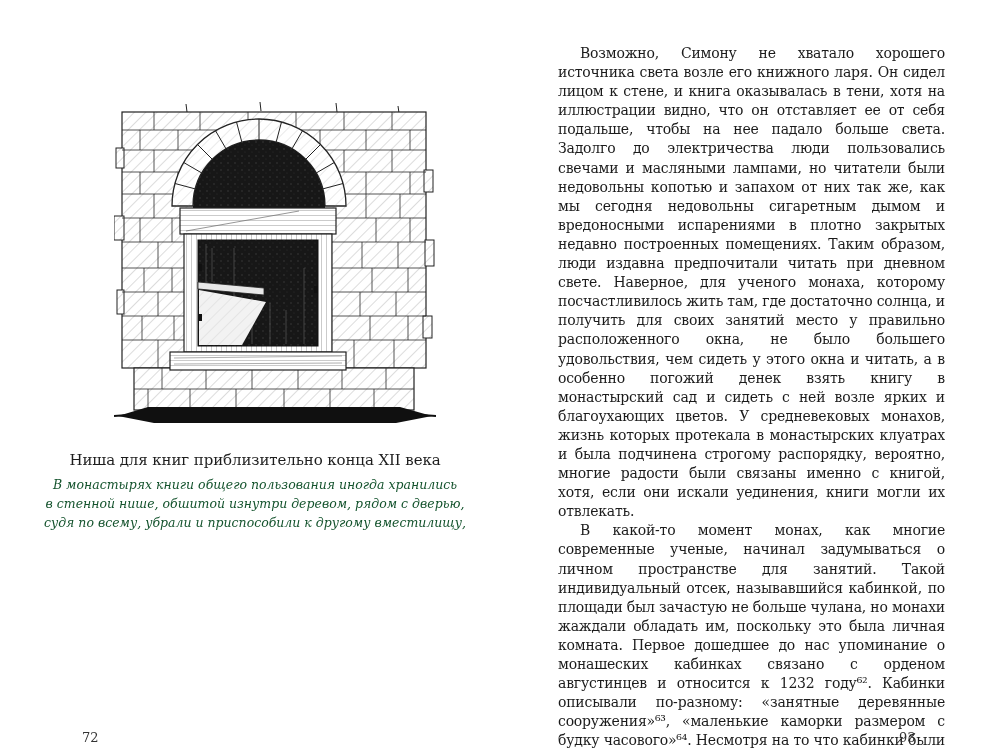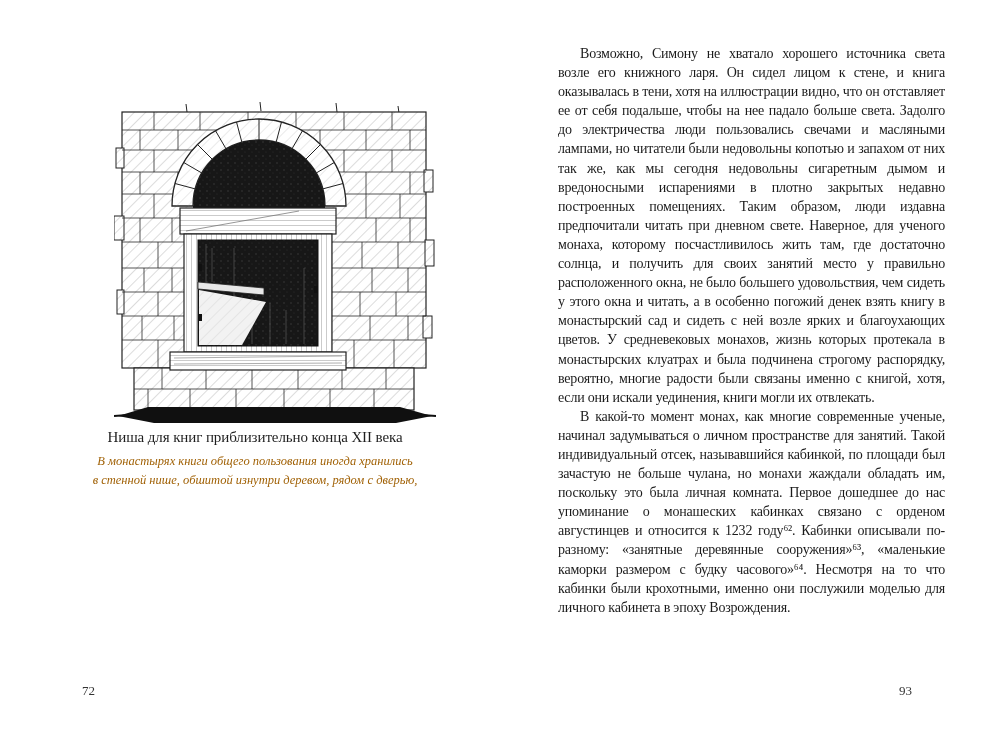--- a/index.html
+++ b/index.html
@@ -2,39 +2,39 @@
 <html lang="ru"><head>
 <meta charset="utf-8">
 <style>
   html,body { margin:0; padding:0; }
   body {
     width:1000px; height:750px; background:#ffffff;
     font-family:"DejaVu Serif", serif; color:#1c1c1c;
     overflow:hidden;
   }
   .spread { position:relative; width:1000px; height:750px; background:#ffffff; }
-  .page { position:absolute; top:0; height:750px; width:500px;font-family:Liberation Serif, serif; }
+  .page { position:absolute; top:0; height:750px; width:500px; }
   .page-left  { left:0; }
   .page-right { left:500px; }
 
   figure.illustration { position:absolute; left:114px; top:98px; margin:0; padding:0; }
 
-  .caption { position:absolute; left:25px; top:427px; width:460px; text-align:center; }
+  .caption { position:absolute; left:25px; top:450px; width:460px; text-align:center; }
   .caption-title div { font-size:15px; line-height:20.5px; color:#1e1e1e; letter-spacing:-0.1px; }
   .caption-italic { margin-top:4px; }
-  .caption-italic div { font-style:italic; font-size:12.5px; line-height:19px; color:#a16207; }
+  .caption-italic div { font-style:italic; font-size:12.5px; line-height:19px; color:#14532d; }
 
   .text-column {
     position:absolute; left:58px; top:44px; width:387px;
     text-align:justify; font-size:14px; line-height:19.1px;
     letter-spacing:-0.2px; color:#1b1b1b;
   }
   .para { margin:0; text-indent:22px; }
 
-  .folio { position:absolute; font-size:13px; color:#333; }
+  .folio { position:absolute; font-size:13px; color:#333;margin-top:47px; }
   .folio-left  { left:82px;  top:683px; }
   .folio-right { left:399px; top:683px; }
 </style>
 </head>
 <body>
 
 <div class="spread">
 
   <div class="page page-left">
 
@@ -209,20 +209,21 @@
       </svg>
     </figure>
 
     <div class="caption">
       <div class="caption-title" id="caption-title">
           <div>Ниша для книг приблизительно конца XII века</div>
         </div>
       <div class="caption-italic" id="caption-italic">
           <div>В монастырях книги общего пользования иногда хранились</div>
           <div>в стенной нише, обшитой изнутри деревом, рядом с дверью,</div>
+          <div>судя по всему, убрали и приспособили к другому вместилищу,</div>
         </div>
     </div>
 
     <div class="folio folio-left">72</div>
   </div>
 
   <div class="page page-right">
     <div class="text-column" id="text-column">
         <p class="para">Возможно, Симону не хватало хорошего источника света возле его книжного ларя. Он сидел лицом к стене, и книга оказывалась в тени, хотя на иллюстрации видно, что он отставляет ее от себя подальше, чтобы на нее падало больше света. Задолго до электричества люди пользовались свечами и масляными лампами, но читатели были недовольны копотью и запахом от них так же, как мы сегодня недовольны сигаретным дымом и вредоносными испарениями в плотно закрытых недавно построенных помещениях. Таким образом, люди издавна предпочитали читать при дневном свете. Наверное, для ученого монаха, которому посчастливилось жить там, где достаточно солнца, и получить для своих занятий место у правильно расположенного окна, не было большего удовольствия, чем сидеть у этого окна и читать, а в особенно погожий денек взять книгу в монастырский сад и сидеть с ней возле ярких и благоухающих цветов. У средневековых монахов, жизнь которых протекала в монастырских клуатрах и была подчинена строгому распорядку, вероятно, многие радости были связаны именно с книгой, хотя, если они искали уединения, книги могли их отвлекать.</p>
         <p class="para">В какой-то момент монах, как многие современные ученые, начинал задумываться о личном пространстве для занятий. Такой индивидуальный отсек, называвшийся кабинкой, по площади был зачастую не больше чулана, но монахи жаждали обладать им, поскольку это была личная комната. Первое дошедшее до нас упоминание о монашеских кабинках связано с орденом августинцев и относится к 1232 году⁶². Кабинки описывали по-разному: «занятные деревянные сооружения»⁶³, «маленькие каморки размером с будку часового»⁶⁴. Несмотря на то что кабинки были крохотными, именно они послужили моделью для личного кабинета в эпоху Возрождения.</p>

